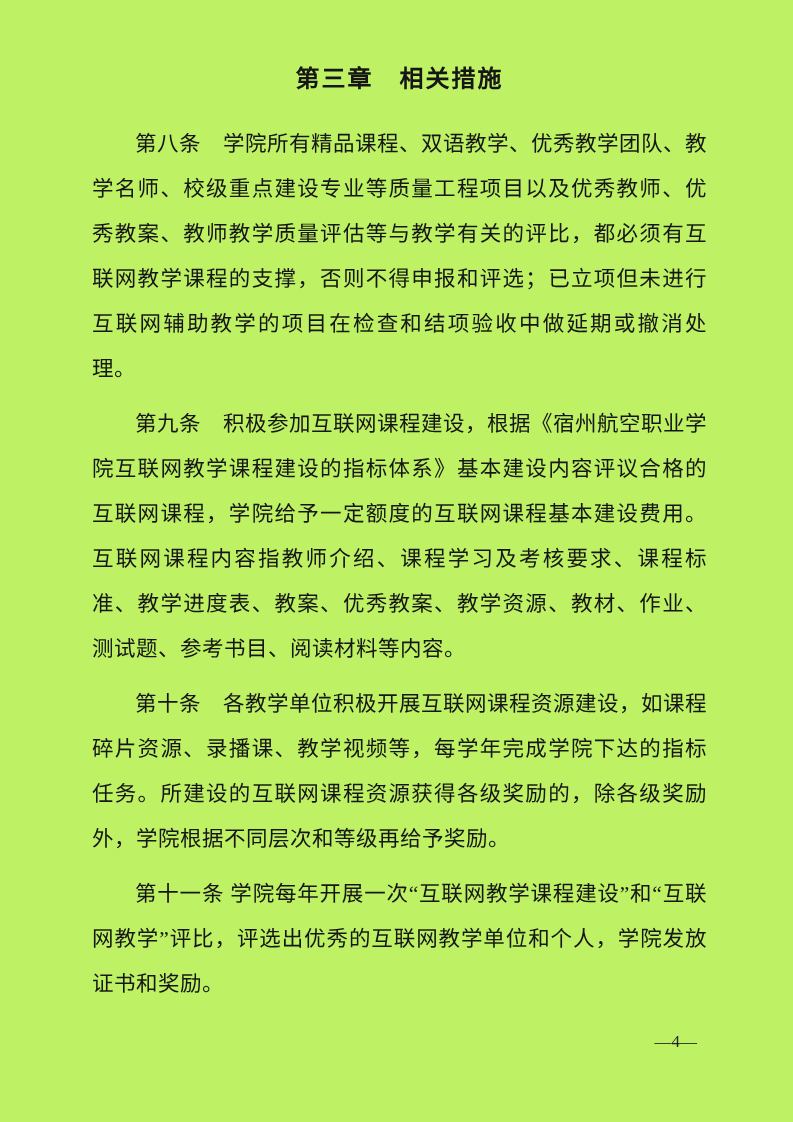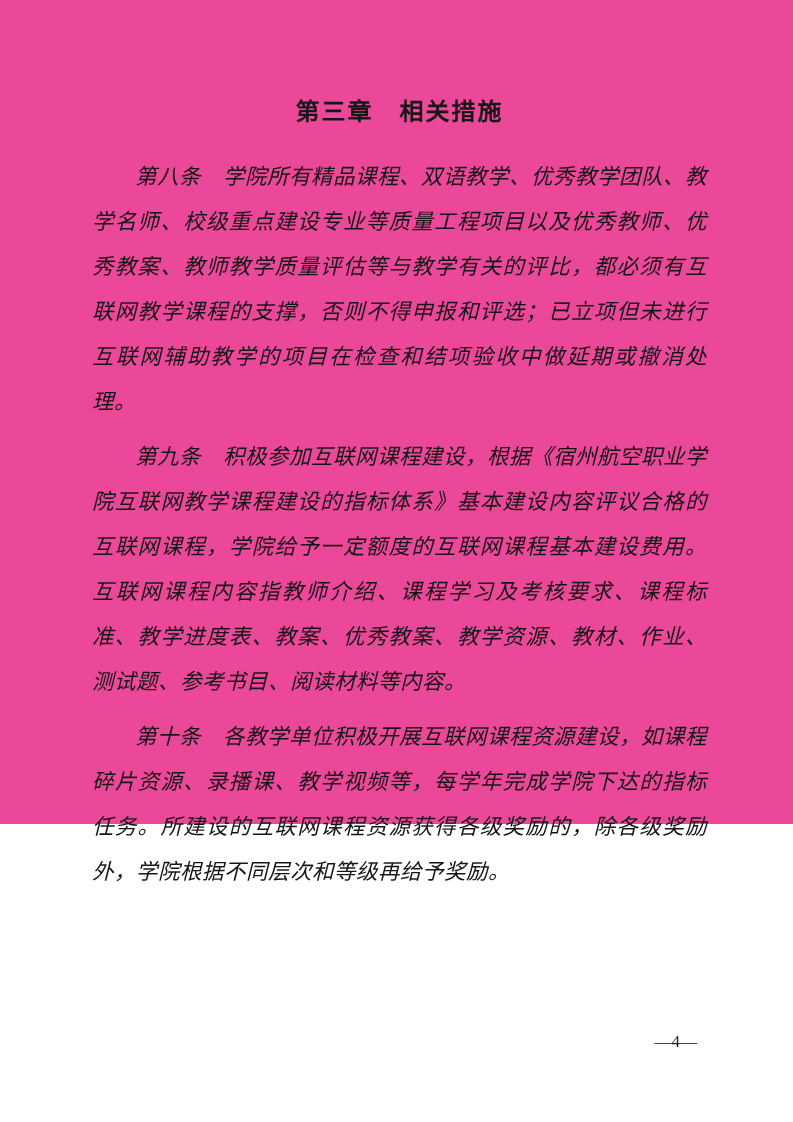--- a/index.html
+++ b/index.html
@@ -12,43 +12,42 @@
     height: 1122px;
     font-family: "Liberation Serif", "DejaVu Serif", serif;
     color: #161616;
     position: relative;
     overflow: hidden;
   }
   .page {
     position: relative;
     box-sizing: border-box;
     width: 793px;
-    height: 824px;
-    padding: 97px 86px 0 92px;
-    background: #ec4899;
+    height: 1122px;
+    padding: 64px 86px 0 92px;
+    background: #bef264;
   }
   .chapter-title {
     margin: 0 0 28px 0;
     text-align: center;
     font-size: 24px;
     line-height: 30px;
     font-weight: bold;
     letter-spacing: 2px;
     white-space: pre;
   }
   .para {
     margin: 0 0 10px 0;
     font-size: 21.5px;
     line-height: 45px;
     letter-spacing: 0.5px;
     text-align: justify;
     text-justify: inter-ideograph;
     text-indent: 2em;
     white-space: pre-wrap;
-    font-style: italic;
   }
   .page-number {
     position: absolute;
     top: 1032px;
     right: 96px;
     font-size: 17px;
     line-height: 20px;
     color: #222222;
     letter-spacing: 0px;
   }
@@ -58,15 +57,16 @@
 
 <div class="page">
   <h1 class="chapter-title">第三章　相关措施</h1>
 
   <p class="para">第八条　学院所有精品课程、双语教学、优秀教学团队、教学名师、校级重点建设专业等质量工程项目以及优秀教师、优秀教案、教师教学质量评估等与教学有关的评比，都必须有互联网教学课程的支撑，否则不得申报和评选；已立项但未进行互联网辅助教学的项目在检查和结项验收中做延期或撤消处理。</p>
 
   <p class="para">第九条　积极参加互联网课程建设，根据《宿州航空职业学院互联网教学课程建设的指标体系》基本建设内容评议合格的互联网课程，学院给予一定额度的互联网课程基本建设费用。互联网课程内容指教师介绍、课程学习及考核要求、课程标准、教学进度表、教案、优秀教案、教学资源、教材、作业、测试题、参考书目、阅读材料等内容。</p>
 
   <p class="para">第十条　各教学单位积极开展互联网课程资源建设，如课程碎片资源、录播课、教学视频等，每学年完成学院下达的指标任务。所建设的互联网课程资源获得各级奖励的，除各级奖励外，学院根据不同层次和等级再给予奖励。</p>
 
+  <p class="para">第十一条 学院每年开展一次“互联网教学课程建设”和“互联网教学”评比，评选出优秀的互联网教学单位和个人，学院发放证书和奖励。</p>
 
   <div class="page-number">—4—</div>
 </div>
 
 </body></html>

